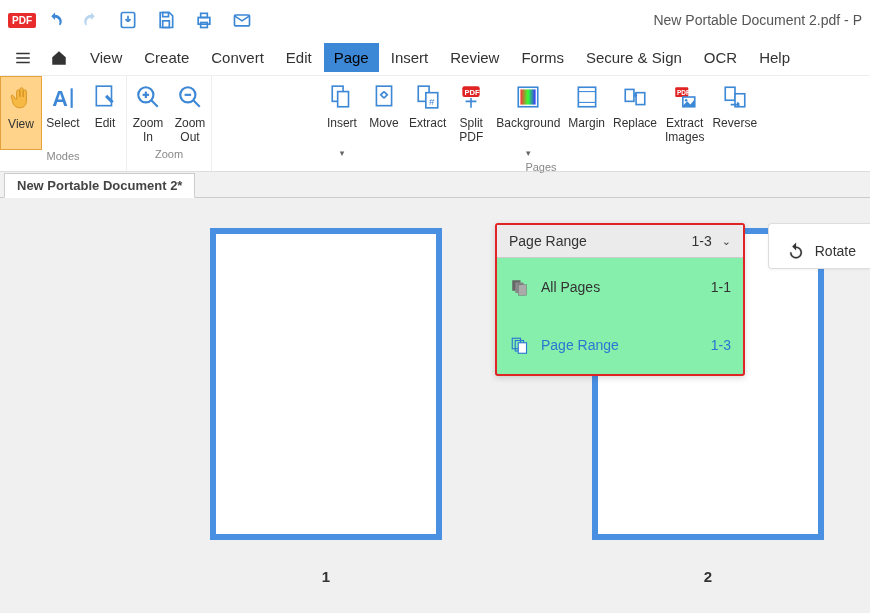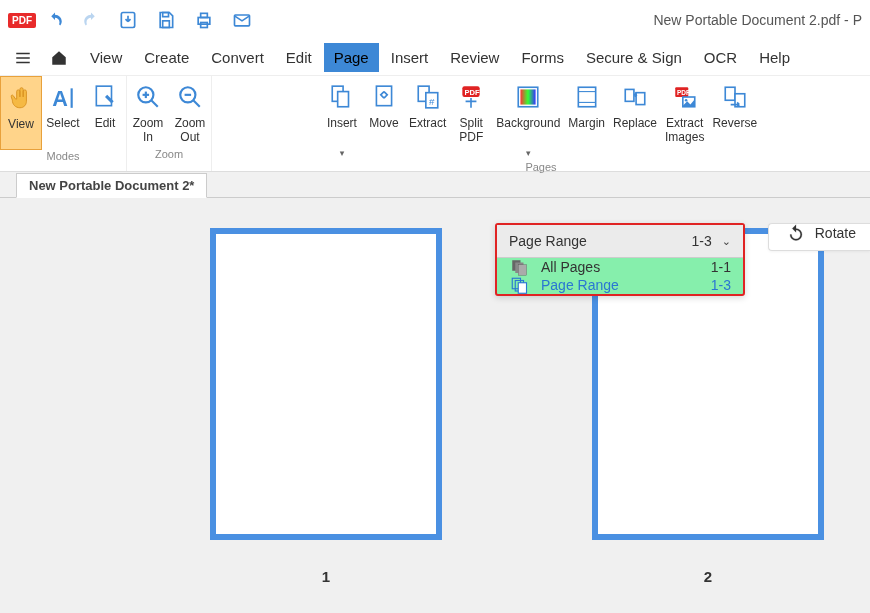--- a/index.html
+++ b/index.html
@@ -148,21 +148,21 @@
     align-items: flex-end;
   }
   .doc-tab {
     background: #fff;
     border: 1px solid #ccc;
     border-bottom: 1px solid #fff;
     padding: 4px 12px;
     font-size: 13px;
     font-weight: 600;
     color: #444;
-    margin-left: 16px;
+    margin-left: 4px;
     position: relative;
     top: 1px;
     cursor: pointer;
   }
 
   
   .content {
     background: #f0f0f0;
     position: relative;
     height: calc(613px - 40px - 36px - 96px - 26px);
@@ -211,21 +211,21 @@
     padding: 8px 12px;
     font-size: 14px;
     cursor: pointer;
   }
   .range-header .hdr-label { flex: 1; }
   .range-header .hdr-value { margin-right: 10px; color: #333; }
   .range-header .chev { color: #444; font-size: 11px; }
   .range-row {
     display: flex;
     align-items: center;
-    padding: 0 12px;
+    padding: 20px 12px;
     font-size: 14px;
     cursor: pointer;
   }
   .range-row .row-icon {
     width: 20px;
     height: 18px;
     margin-right: 12px;
     display: flex;
     align-items: center;
     justify-content: center;
@@ -236,21 +236,21 @@
   .range-row.selected .row-val { color: #2a76d2; }
 
   
   .rotate-bar {
     position: absolute;
     top: 25px;
     right: 0;
     background: #fff;
     border: 1px solid #ddd;
     border-right: none;
-    padding: 0 14px 8px 18px;
+    padding: 18px 14px 8px 18px;
     display: flex;
     align-items: center;
     gap: 10px;
     font-size: 14px;
     cursor: pointer;
     box-shadow: 0 1px 3px rgba(0,0,0,0.05);
     border-radius: 4px 0 0 4px;
   }
 
   svg { display: block; }

